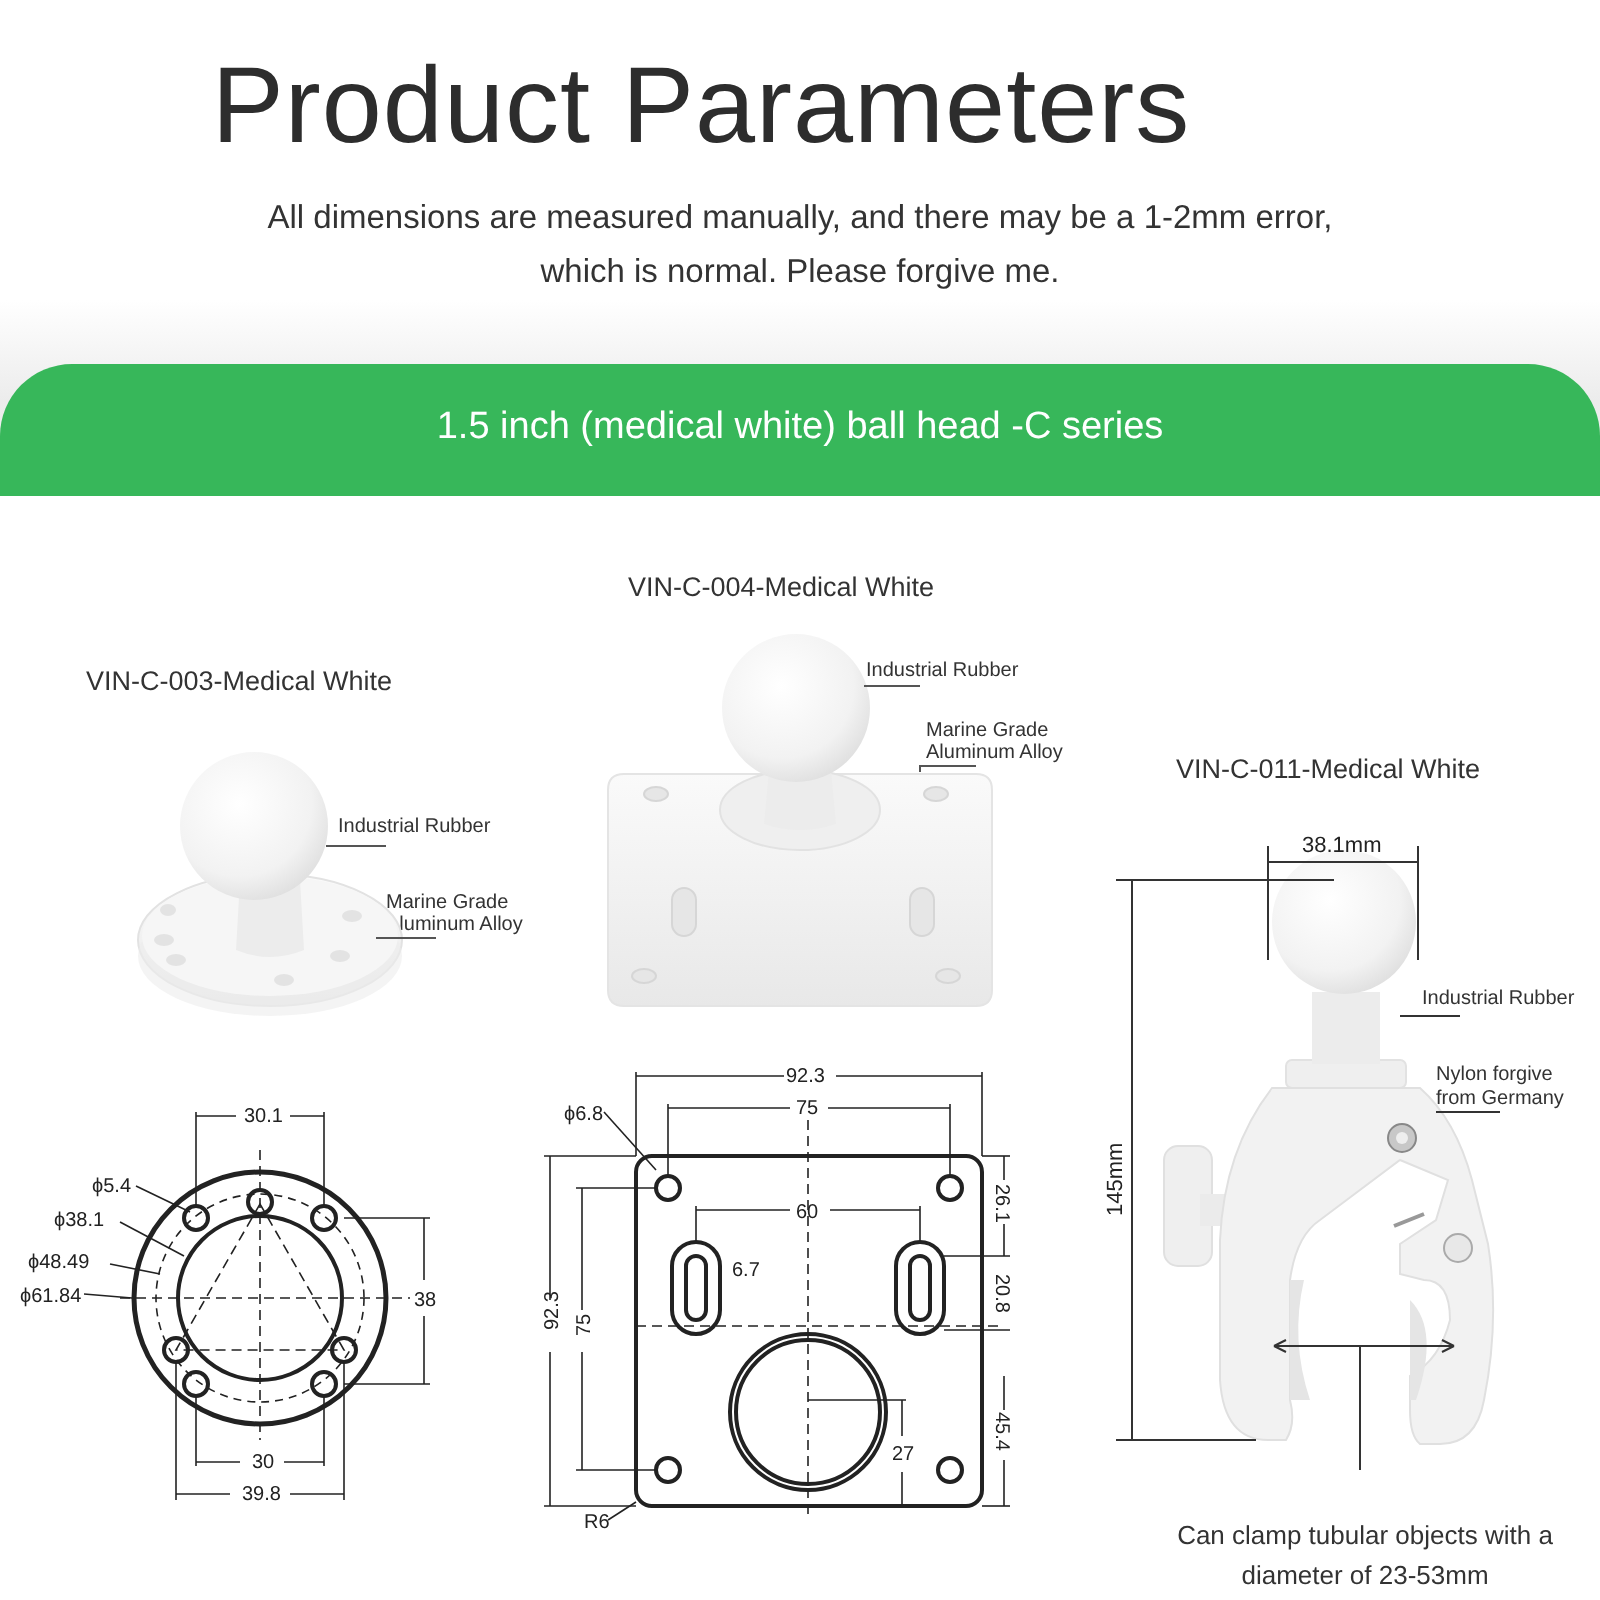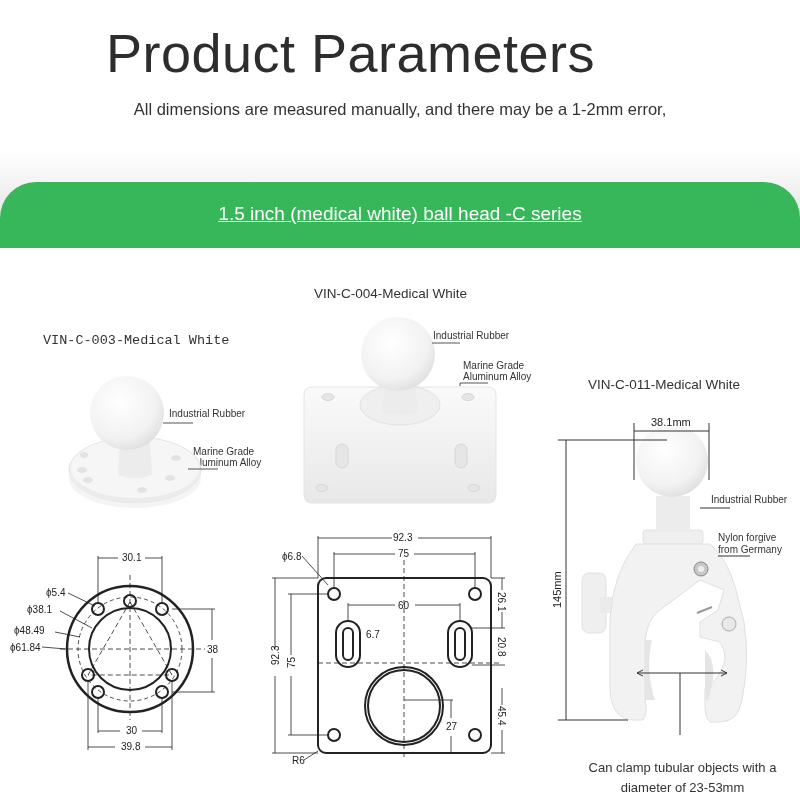--- a/index.html
+++ b/index.html
@@ -20,44 +20,45 @@
     .subtitle {
       position: absolute; left: 0; top: 96px; width: 800px; text-align: center;
       font-size: 16.5px; line-height: 27px; color: #333;
     }
     .banner {
       position: absolute; left: 0; top: 182px; width: 800px; height: 66px;
       background: #37b75a; border-radius: 36px 36px 0 0;
     }
     .banner-text {
       position: absolute; left: 0; top: 203px; width: 800px; text-align: center;
-      color: #ffffff; font-size: 19px; text-decoration: underline;
+      color: #ffffff; font-size: 19px;
     }
     .panel { position: absolute; left: 0; top: 248px; width: 800px; height: 552px; background:#fff; }
     .label { position: absolute; font-size: 13.5px; color: #333; white-space: nowrap; }
     .note { position: absolute; font-size: 10px; color: #333; line-height: 11px; white-space: nowrap; }
     svg { position: absolute; left: 0; top: 0; }
     .dim { font-size: 10px; fill: #222; font-family: "Liberation Sans", sans-serif; }
     .clamp-note { position:absolute; left: 575px; top: 718px; width: 215px; text-align:center; font-size: 13px; line-height: 20px; color:#333;margin-top:40px; }
   </style>
 </head>
 <body>
 
 <div class="top"></div>
 <div class="title">Product Parameters</div>
 <div class="subtitle">
   <div>All dimensions are measured manually, and there may be a 1-2mm error,</div>
+  <div>which is normal. Please forgive me.</div>
 </div>
 
 <div class="banner"></div>
 <div class="banner-text">1.5 inch (medical white) ball head -C series</div>
 
 <div class="panel"></div>
 
-<div class="label" style="left:43px; top:333px;font-family:Liberation Mono, monospace;">VIN-C-003-Medical White</div>
+<div class="label" style="left:43px; top:333px;">VIN-C-003-Medical White</div>
 <div class="label" style="left:314px; top:286px;">VIN-C-004-Medical White</div>
 <div class="label" style="left:588px; top:377px;">VIN-C-011-Medical White</div>
 
 <div class="note" style="left:169px; top:408px;">Industrial Rubber</div>
 <div class="note" style="left:193px; top:446px;">Marine Grade</div>
 <div class="note" style="left:193px; top:457px;">Aluminum Alloy</div>
 
 <div class="note" style="left:433px; top:330px;">Industrial Rubber</div>
 <div class="note" style="left:463px; top:360px;">Marine Grade</div>
 <div class="note" style="left:463px; top:371px;">Aluminum Alloy</div>

